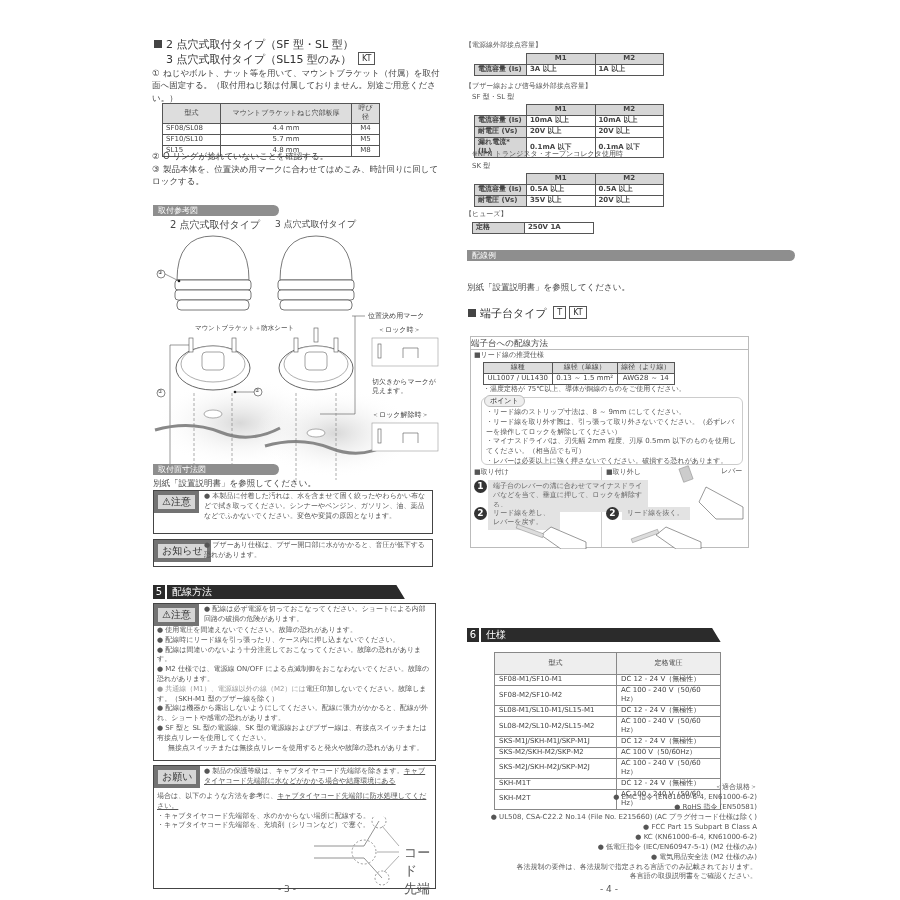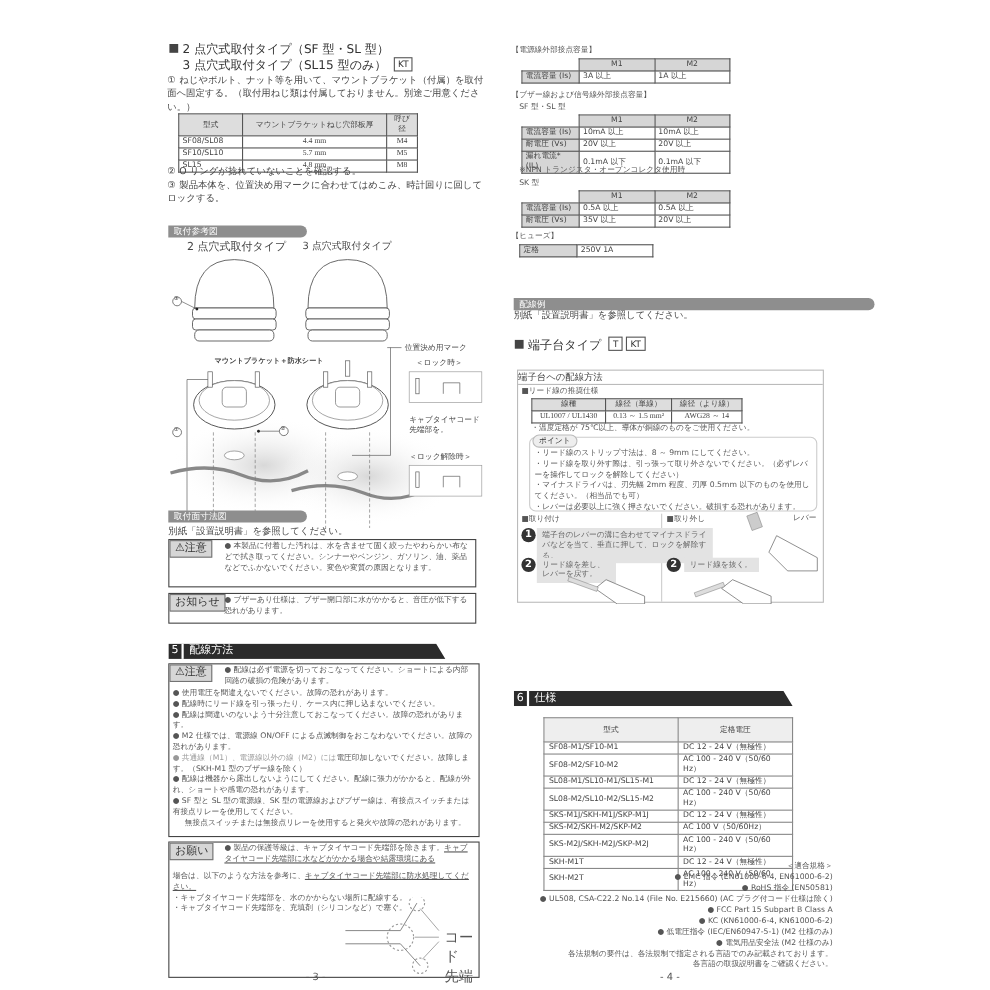--- a/index.html
+++ b/index.html
@@ -7,29 +7,29 @@
   .abs { position: absolute; }
   .h2 { font-size: 11px; color: #333; line-height: 1.3; }
   .sq { display: inline-block; width: 8px; height: 8px; background: #444; margin-right: 4px; vertical-align: 0; }
   .tag { display: inline-block; border: 1px solid #555; font-size: 8px; padding: 0 3px; margin-left: 3px; line-height: 11px; vertical-align: 2px; }
   .para { font-size: 8.5px; line-height: 1.45; color: #444; }
   .para .num { display: inline-block; width: 11px; }
   .indent { padding-left: 11px; }
   table { border-collapse: collapse; }
   .t1 td, .t1 th { border: 1px solid #555; font-size: 7px; padding: 0 3px; height: 11px; font-weight: normal; color: #444; }
   .t1 th { background: #ddd; }
-  .t1 td.c { text-align: center; font-family: Liberation Serif, serif; }
-  .tr td, .tr th { border: 1px solid #555; font-size: 7px; padding: 0 3px; height: 11px; font-weight: normal; color: #444; }
+  .t1 td.c { text-align: center; }
+  .tr td, .tr th { border: 1px solid #555; font-size: 7px; padding: 0 3px; height: 11px; font-weight: bold; color: #444; }
   .tr th { background: #d6d6d6; }
   .tr td.lab { background: #d6d6d6; }
   .bar { background: #8e8e8e; color: #fff; border-radius: 0 6px 6px 0; font-size: 8px; height: 11px; line-height: 11px; padding-left: 5px; }
   .secbar { height: 14px; background: #2b2b2b; color: #fff; font-size: 10px; line-height: 14px; clip-path: polygon(0 0, 86% 0, 89% 100%, 100% 100%, 100% 100%, 0 100%); }
   .secbar .n { display: inline-block; width: 14px; text-align: center; border-right: 2px solid #fff; margin-right: 5px; }
   .box { border: 1.5px solid #444; }
-  .lbl { display: inline-block; background: #d6d6d6; border: 1px solid #737373; font-size: 10px; padding: 0 4px; line-height: 14px; color: #333; }
+  .lbl { display: inline-block; background: #d6d6d6; border: 4px solid #737373; font-size: 10px; padding: 0 4px; line-height: 14px; color: #333; }
   .bul { font-size: 7px; line-height: 1.4; color: #555; }
   .gray { color: #999; margin-top: 30px; }
   .ul { text-decoration: underline; }
   .spec td, .spec th { border: 1px solid #888; font-size: 7px; padding: 0 4px; height: 11px; color: #444; font-weight: normal; text-align: left; }
   .spec th { text-align: center; height: 22px; background: #eee; }
   .pageno { font-size: 9px; color: #555; }
   .panel { border: 1px solid #bbb; }
   .pill { display: inline-block; border: 1px solid #bbb; border-radius: 6px; background: #eee; font-size: 7px; padding: 0 5px; line-height: 10px; }
   .stepnum { display: inline-block; width: 13px; height: 13px; border-radius: 50%; background: #333; color: #fff; font-size: 9px; text-align: center; line-height: 13px; font-weight: bold; vertical-align: middle; }
   .stepbox { background: #e3e3e3; font-size: 7px; color: #666; padding: 2px 5px; line-height: 1.35; }
@@ -144,24 +144,24 @@
       <rect x="222" y="120" width="66" height="28" fill="#fff" stroke="#999" stroke-width="0.6"></rect>
       <rect x="222" y="205" width="66" height="28" fill="#fff" stroke="#999" stroke-width="0.6"></rect>
       <rect x="228" y="126" width="3" height="14" fill="#fff" stroke="#555" stroke-width="0.6"></rect>
       <rect x="228" y="211" width="3" height="14" fill="#fff" stroke="#555" stroke-width="0.6"></rect>
       <path d="M253 140 L253 130 L268 130 L268 140" fill="none" stroke="#555" stroke-width="0.6"></path>
       <path d="M253 225 L253 215 L268 215 L268 225" fill="none" stroke="#555" stroke-width="0.6"></path>
     </svg>
     <div class="abs" style="left:8px;top:51px;font-size:5px;">③</div>
     <div class="abs" style="left:8px;top:170px;font-size:5px;">①</div>
     <div class="abs" style="left:105px;top:169px;font-size:5px;">②</div>
-    <div class="abs" style="left:45px;top:106px;font-size:6.5px;color:#444;font-weight:bold;">マウントブラケット＋防水シート</div>
+    <div class="abs" style="left:45px;top:106px;font-size:6.5px;color:#444;">マウントブラケット＋防水シート</div>
     <div class="abs" style="left:218px;top:94px;font-size:7px;color:#444;">位置決め用マーク</div>
     <div class="abs" style="left:228px;top:108px;font-size:7px;color:#444;">＜ロック時＞</div>
-    <div class="abs" style="left:222px;top:160px;width:66px;font-size:7px;color:#444;line-height:1.35;">キャブタイヤコード先端部を。</div>
+    <div class="abs" style="left:222px;top:160px;width:66px;font-size:7px;color:#444;line-height:1.35;">切欠きからマークが見えます。</div>
     <div class="abs" style="left:222px;top:193px;font-size:7px;color:#444;">＜ロック解除時＞</div>
   </div>
 
   <div class="bar" style="position:absolute;left:3px;top:426px;width:126px;">取付面寸法図</div>
   <div class="para" style="position:absolute;left:3px;top:439px;">別紙「設置説明書」を参照してください。</div>
 
   <div class="box abs" style="left:3px;top:452px;width:280px;height:44px;">
     <span class="lbl abs" style="left:0;top:0;">⚠注意</span>
     <div class="bul abs" style="left:50px;top:1px;width:225px;">● 本製品に付着した汚れは、水を含ませて固く絞ったやわらかい布などで拭き取ってください。シンナーやベンジン、ガソリン、油、薬品などでふかないでください。変色や変質の原因となります。</div>
   </div>
@@ -283,21 +283,21 @@
   <div class="bul" style="position:absolute;left:3px;top:172px;">【ヒューズ】</div>
   <table class="tr" style="position:absolute;left:10px;top:184px;width:122px;">
     <tbody>
         <tr>
           <td class="lab" style="width:52px;">定格</td>
           <td>250V 1A</td>
         </tr>
   </tbody>
     </table>
 
-  <div class="bar" style="position:absolute;left:5px;top:233px;width:328px;">配線例</div>
+  <div class="bar" style="position:absolute;left:5px;top:212px;width:328px;">配線例</div>
   <div class="para" style="position:absolute;left:5px;top:243px;">別紙「設置説明書」を参照してください。</div>
 
   <div class="h2" style="position:absolute;left:6px;top:268px;">
     <span class="sq"></span><span>端子台タイプ</span>
     <span class="tag">T</span><span class="tag">KT</span>
   </div>
 
   <div class="panel abs" style="left:8px;top:298px;width:279px;height:212px;">
     <div style="text-align:left;font-size:8.5px;border-bottom:1px solid #bbb;height:13px;line-height:13px;color:#444;">端子台への配線方法</div>
     <div class="bul" style="position:absolute;left:3px;top:14px;">■リード線の推奨仕様</div>

